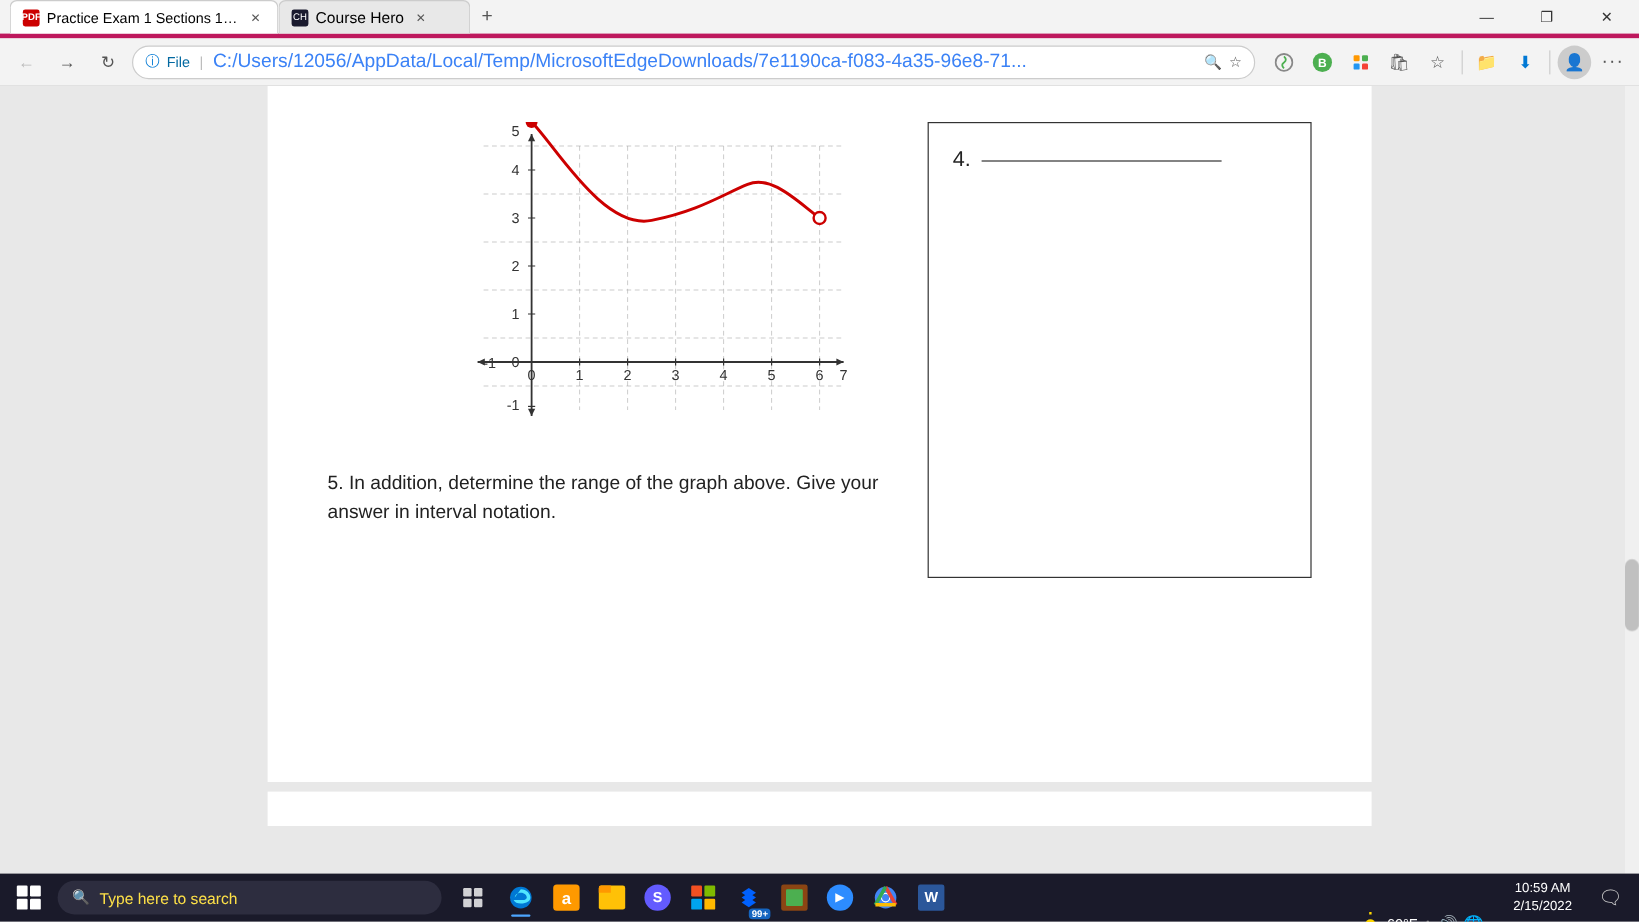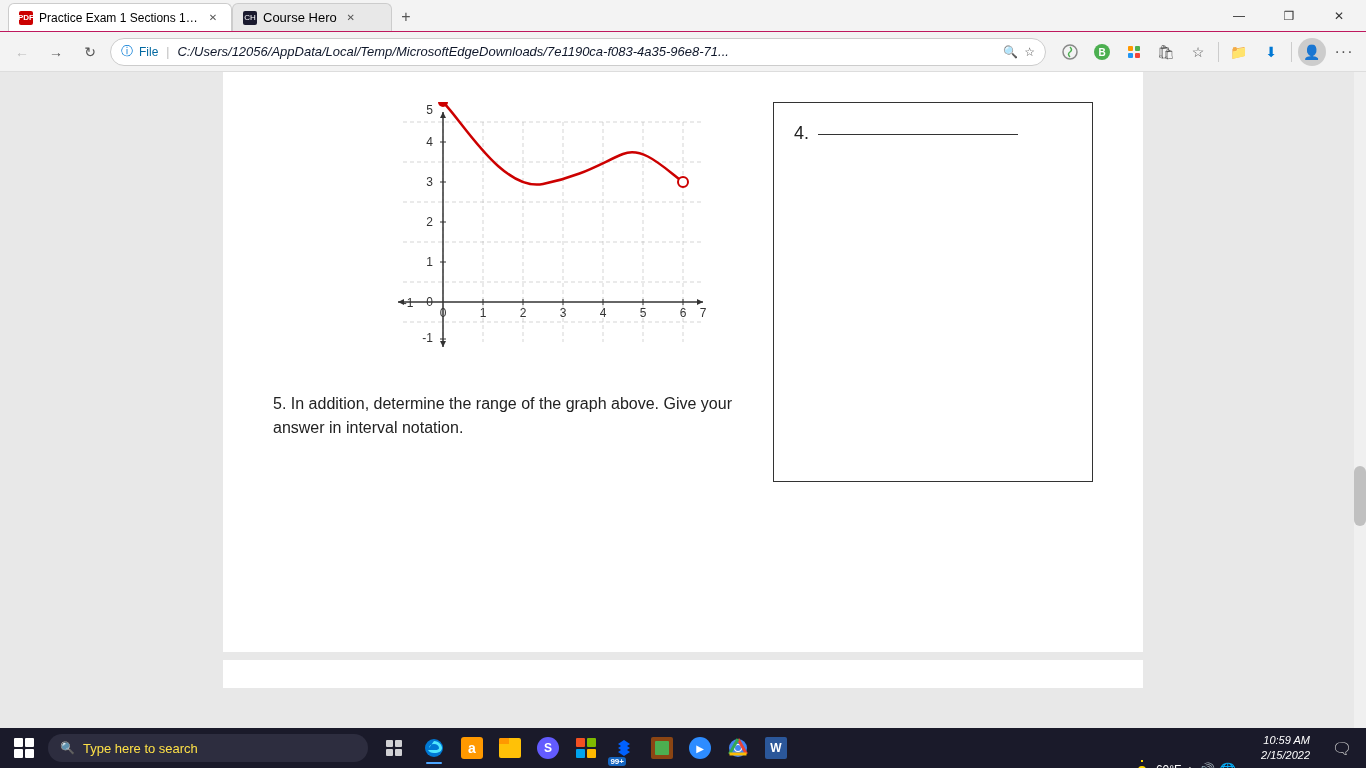--- a/index.html
+++ b/index.html
@@ -4,21 +4,21 @@
   <style>
     * { margin: 0; padding: 0; box-sizing: border-box; }
     body { font-family: 'Segoe UI', Arial, sans-serif; background: #f0f0f0; width: 1366px; height: 768px; overflow: hidden; }
 
     
     .titlebar {
       height: 32px;
       background: #f3f3f3;
       display: flex;
       align-items: center;
-      border-bottom: 1px solid #be185d;
+      border-bottom: 4px solid #be185d;
     }
     .titlebar-tabs {
       display: flex;
       align-items: flex-end;
       height: 100%;
       padding-left: 8px;
     }
     .tab {
       height: 28px;
       background: white;
@@ -133,23 +133,22 @@
       font-size: 12px;
       color: #333;
       gap: 6px;
     }
     .url-info-icon {
       color: #0078d4;
       font-size: 12px;
     }
     .url-text {
       flex: 1;
-      font-size: 13px;
-      color: #0f172a;
-      font-style: italic;
+      font-size: 16px;
+      color: #3b82f6;
     }
     .toolbar-icons {
       display: flex;
       align-items: center;
       gap: 4px;
       margin-left: 4px;
     }
     .toolbar-icon {
       width: 28px;
       height: 28px;
@@ -371,27 +370,26 @@
     .sys-tray {
       display: flex;
       align-items: center;
       gap: 4px;
       padding: 0 8px;
       color: white;
       font-size: 11px;
       margin-top: 43px;
     }
     .clock {
-      text-align: right;
+      text-align: center;
       color: white;
       font-size: 11px;
       line-height: 1.4;
       cursor: pointer;
       padding: 0 8px;
-      font-style: italic;
     }
     .notif-btn {
       width: 32px;
       height: 40px;
       display: flex;
       align-items: center;
       justify-content: center;
       cursor: pointer;
       color: #ccc;
     }
@@ -629,21 +627,21 @@
           <rect x="12" y="12" width="9" height="9" rx="1" fill="#ffb900"></rect>
         </svg>
     </div>
 
     <div class="taskbar-app" style="position:relative;">
       <svg width="22" height="22" viewBox="0 0 22 22">
           <path d="M11 3 L17 7 L11 11 L5 7 Z" fill="#0061ff"></path>
           <path d="M5 7 L11 11 L5 15 L-1 11 Z" fill="#0061ff" transform="translate(6,0)"></path>
           <path d="M11 11 L17 15 L11 19 L5 15 Z" fill="#0061ff"></path>
         </svg>
-      <div style="background:#1565c0;color:white;font-size:8px;font-weight:bold;border-radius:3px;padding:0 2px;position:absolute;bottom:0;right:16px;">99+</div>
+      <div style="background:#1565c0;color:white;font-size:8px;font-weight:bold;border-radius:3px;padding:0 2px;position:absolute;bottom:0;right:0;">99+</div>
     </div>
 
     <div class="taskbar-app">
       <div style="width:22px;height:22px;background:#8B4513;border-radius:2px;display:flex;align-items:center;justify-content:center;">
         <div style="width:14px;height:14px;background:#4CAF50;border-radius:1px;"></div>
       </div>
     </div>
 
     <div class="taskbar-app">
       <div style="width:22px;height:22px;background:#2D8CFF;border-radius:50%;display:flex;align-items:center;justify-content:center;color:white;font-size:10px;">▶</div>

